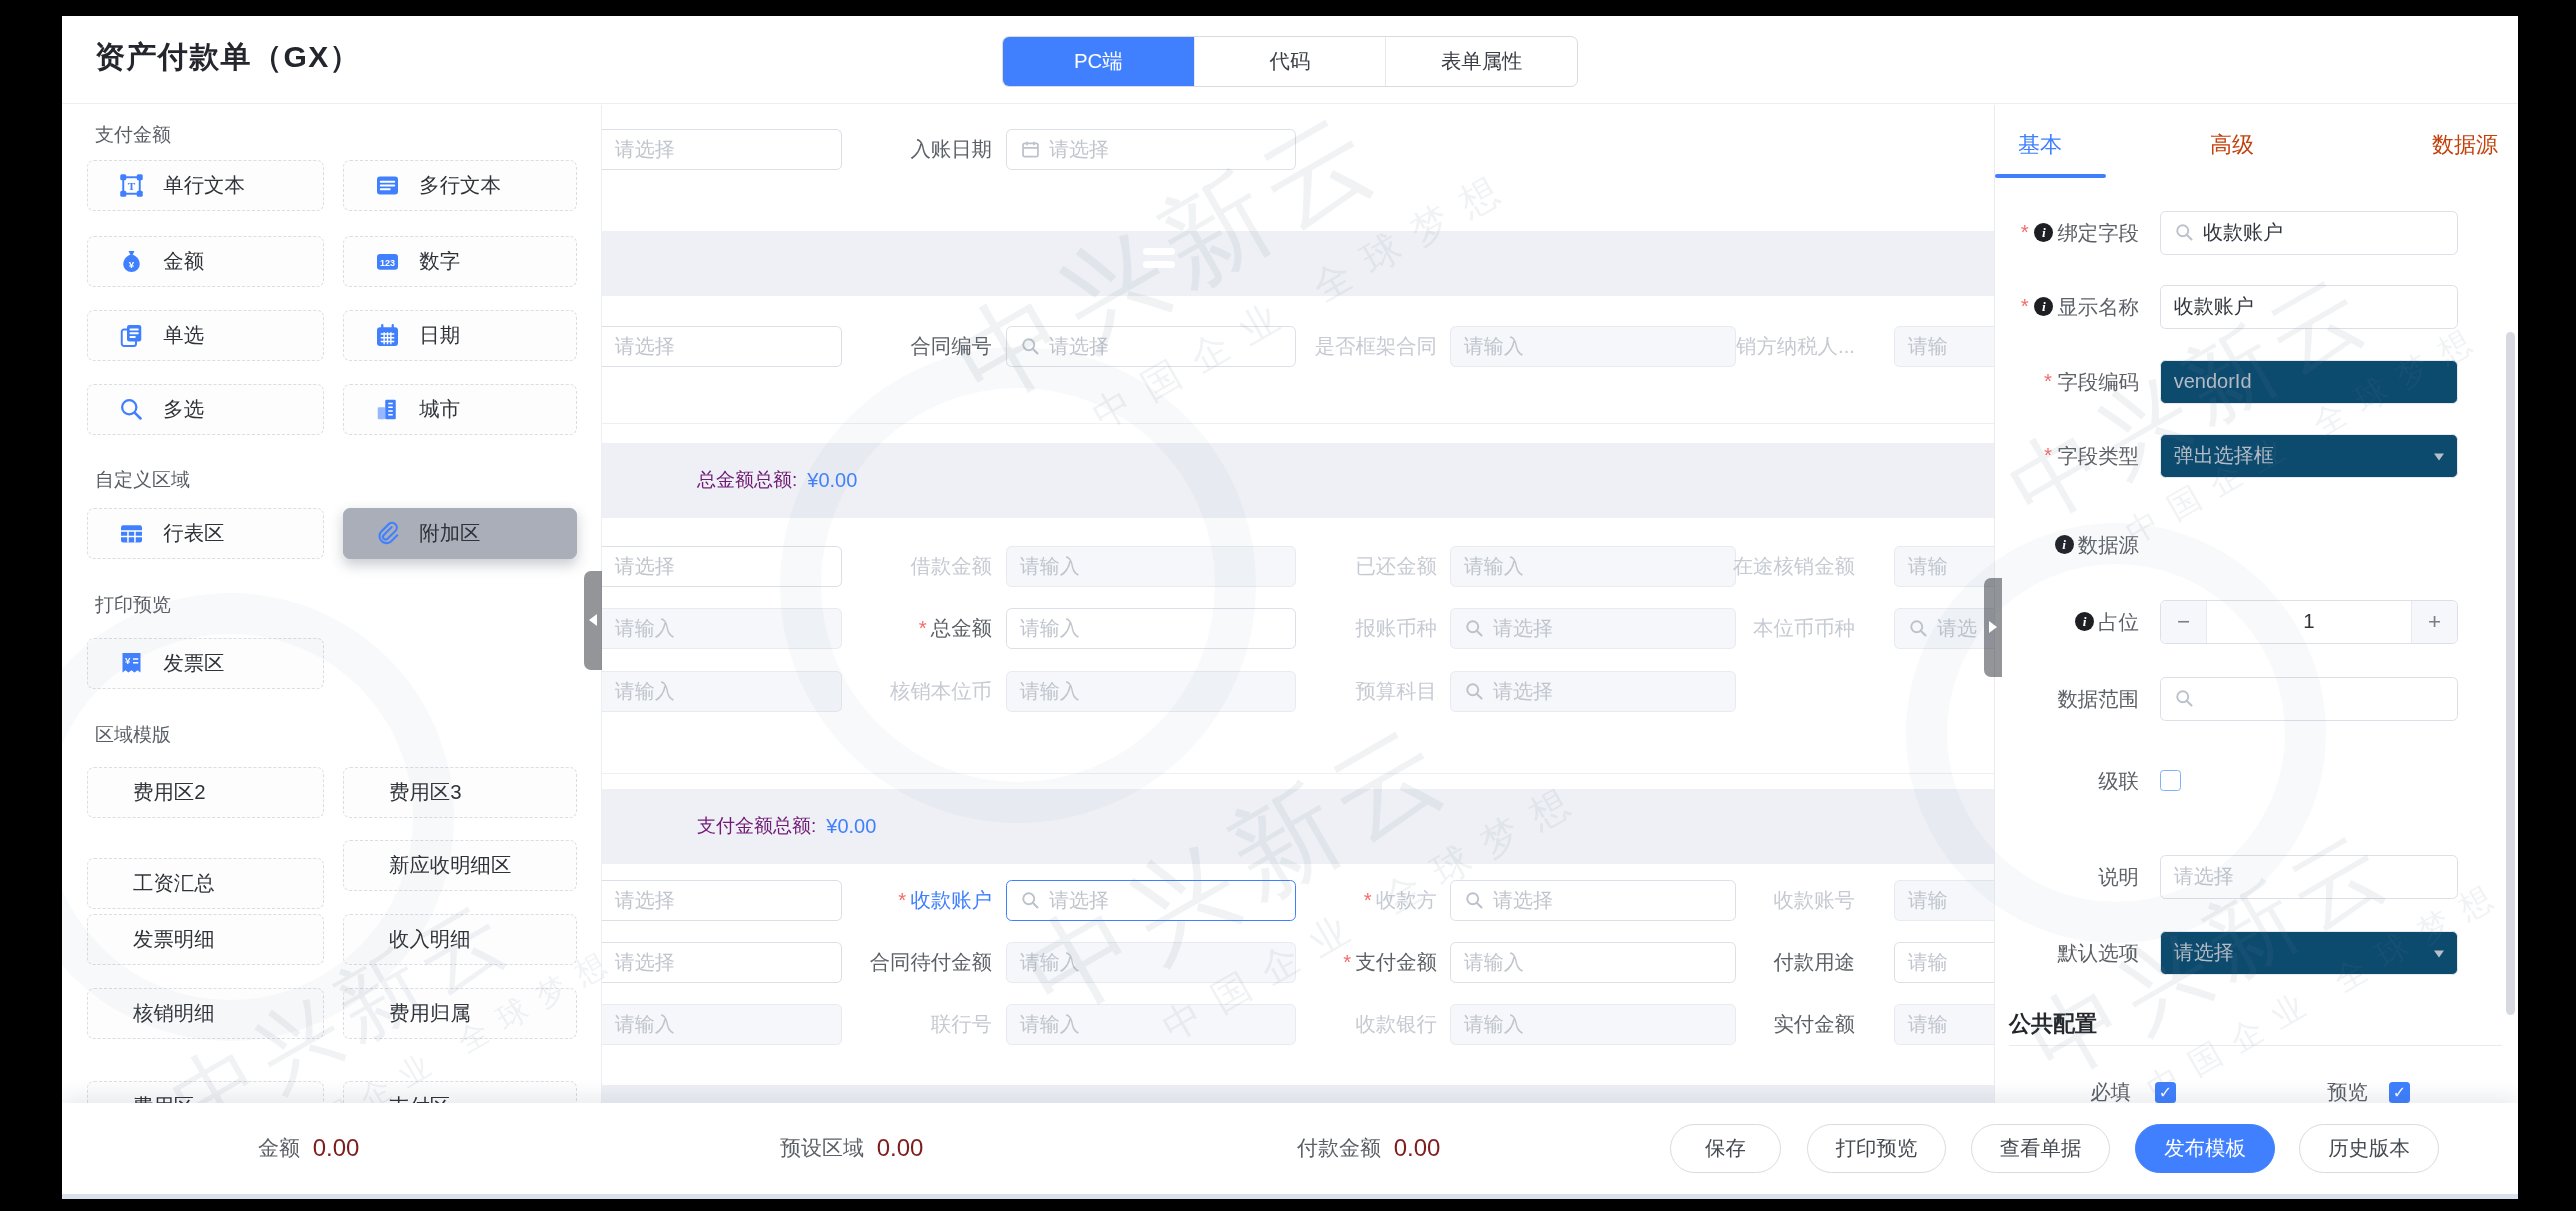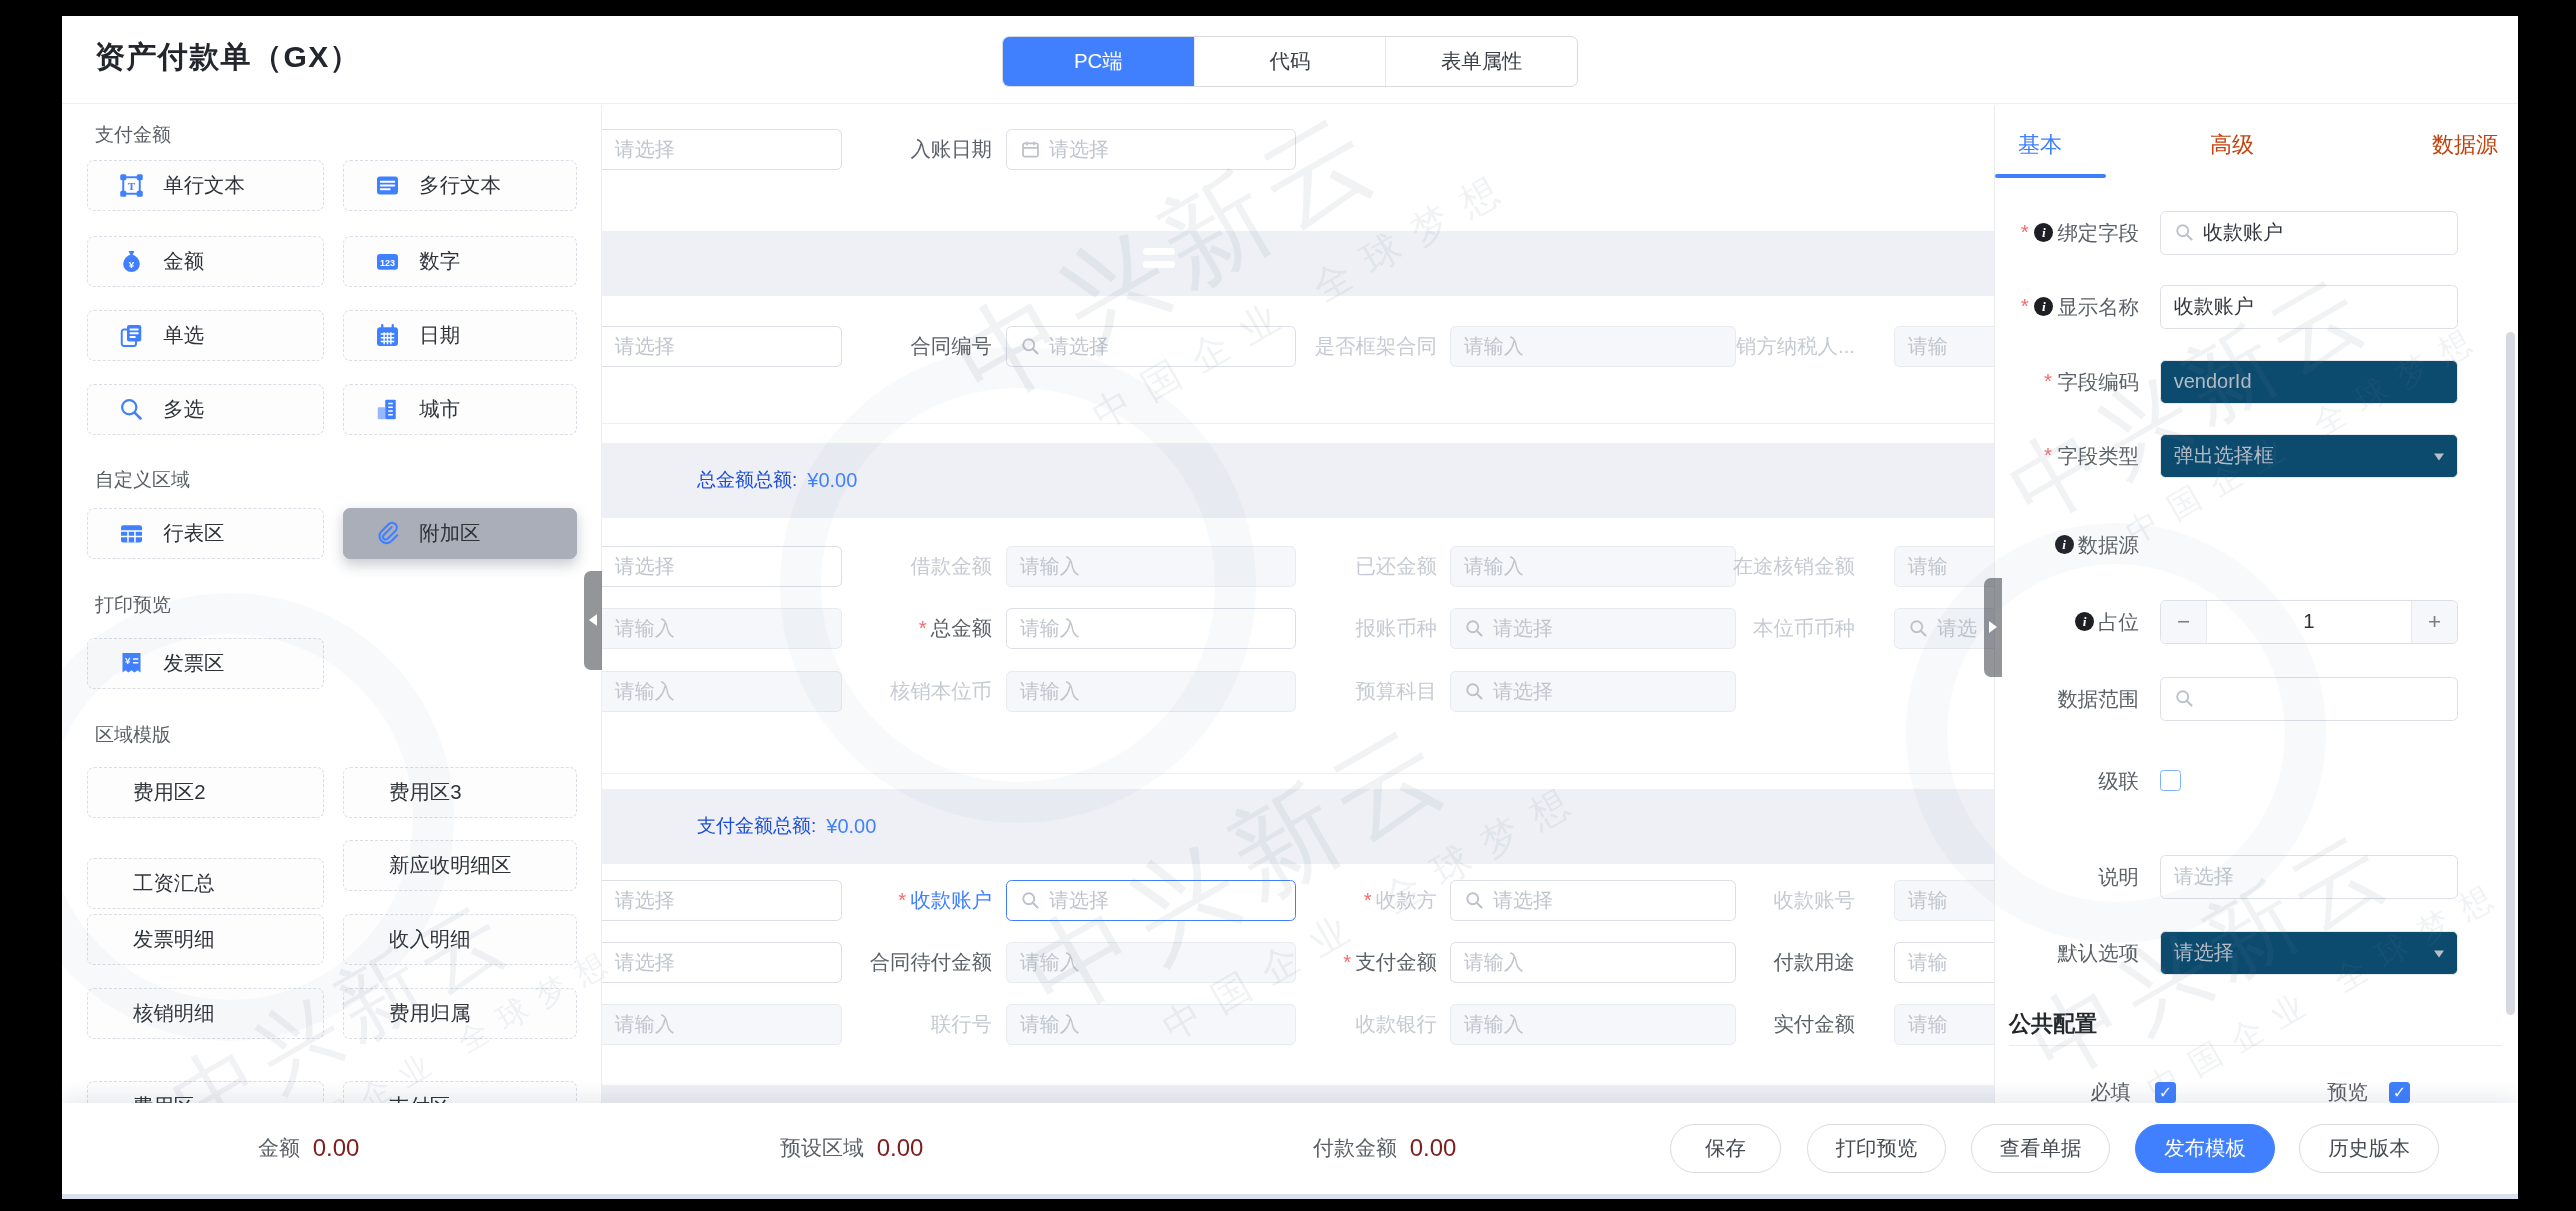--- a/index.html
+++ b/index.html
@@ -43,21 +43,21 @@
   .cv-input.disabled{background:#f5f7fa;border-color:#e7eaef}
   .cv-input.sel{border-color:#4080ff}
   .cv-input .ph{font-size:20px;color:#c0c5cd;white-space:nowrap}
   .cv-input.cutl{border-left:none;border-radius:0 5.6px 5.6px 0}
   .cv-input.cutr{border-right:none;border-radius:5.6px 0 0 5.6px}
   .gi{width:21px;height:21px;flex:none}
   .cv-hr{position:absolute;left:0;width:1392px;height:1.4px;background:#edeff3}
   .cv-bar{position:absolute;left:0;width:1392px;height:75px;background:#eef0f5;display:flex;align-items:center;
           padding-left:95px;box-sizing:border-box}
   .cv-bar.partial{height:18.3px}
-  .cv-bar .bl{font-size:19px;color:#1d4ed8}
+  .cv-bar .bl{font-size:19px;color:#701a75}
   .cv-bar .ba{font-size:20px;color:#4080ff;margin-left:10px;font-weight:500}
   .cv-drag{position:absolute;left:0;width:1392px;height:65px;background:#eef0f5;cursor:grab}
   .cv-drag .hb{position:absolute;left:541px;width:32px;height:7px;background:#fff;border-radius:3.5px}
 
   
   .panel{left:1932px;top:89px;width:524px;height:998px;background:#fff;border-left:1.4px solid #e9ebef;
          box-sizing:border-box;overflow:visible;z-index:10}
   .pn-tab{position:absolute;top:25px;font-size:22px;color:#c2410c;cursor:pointer}
   .pn-tab.active{color:#4080ff}
   .pn-underline{position:absolute;left:0;top:69px;width:111px;height:4.2px;background:#4080ff;border-radius:2.1px}
@@ -653,21 +653,21 @@
   <div class="abs toolbar">
     <div>
         <div class="stat" style="left: 196px;">
           <span class="sl">金额</span>
           <span class="sv">0.00</span>
         </div>
         <div class="stat" style="left: 718px;">
           <span class="sl">预设区域</span>
           <span class="sv">0.00</span>
         </div>
-        <div class="stat" style="left: 1235px; margin-left: 16px;">
+        <div class="stat" style="left: 1235px;">
           <span class="sl">付款金额</span>
           <span class="sv">0.00</span>
         </div>
       </div>
     <div>
         <div class="tb-btn" style="left: 1608px; width: 111px;">保存</div>
         <div class="tb-btn" style="left: 1745px; width: 139px;">打印预览</div>
         <div class="tb-btn" style="left: 1909px; width: 139px;">查看单据</div>
         <div class="tb-btn primary" style="left: 2073px; width: 140px;">发布模板</div>
         <div class="tb-btn" style="left: 2237px; width: 140px;">历史版本</div>

